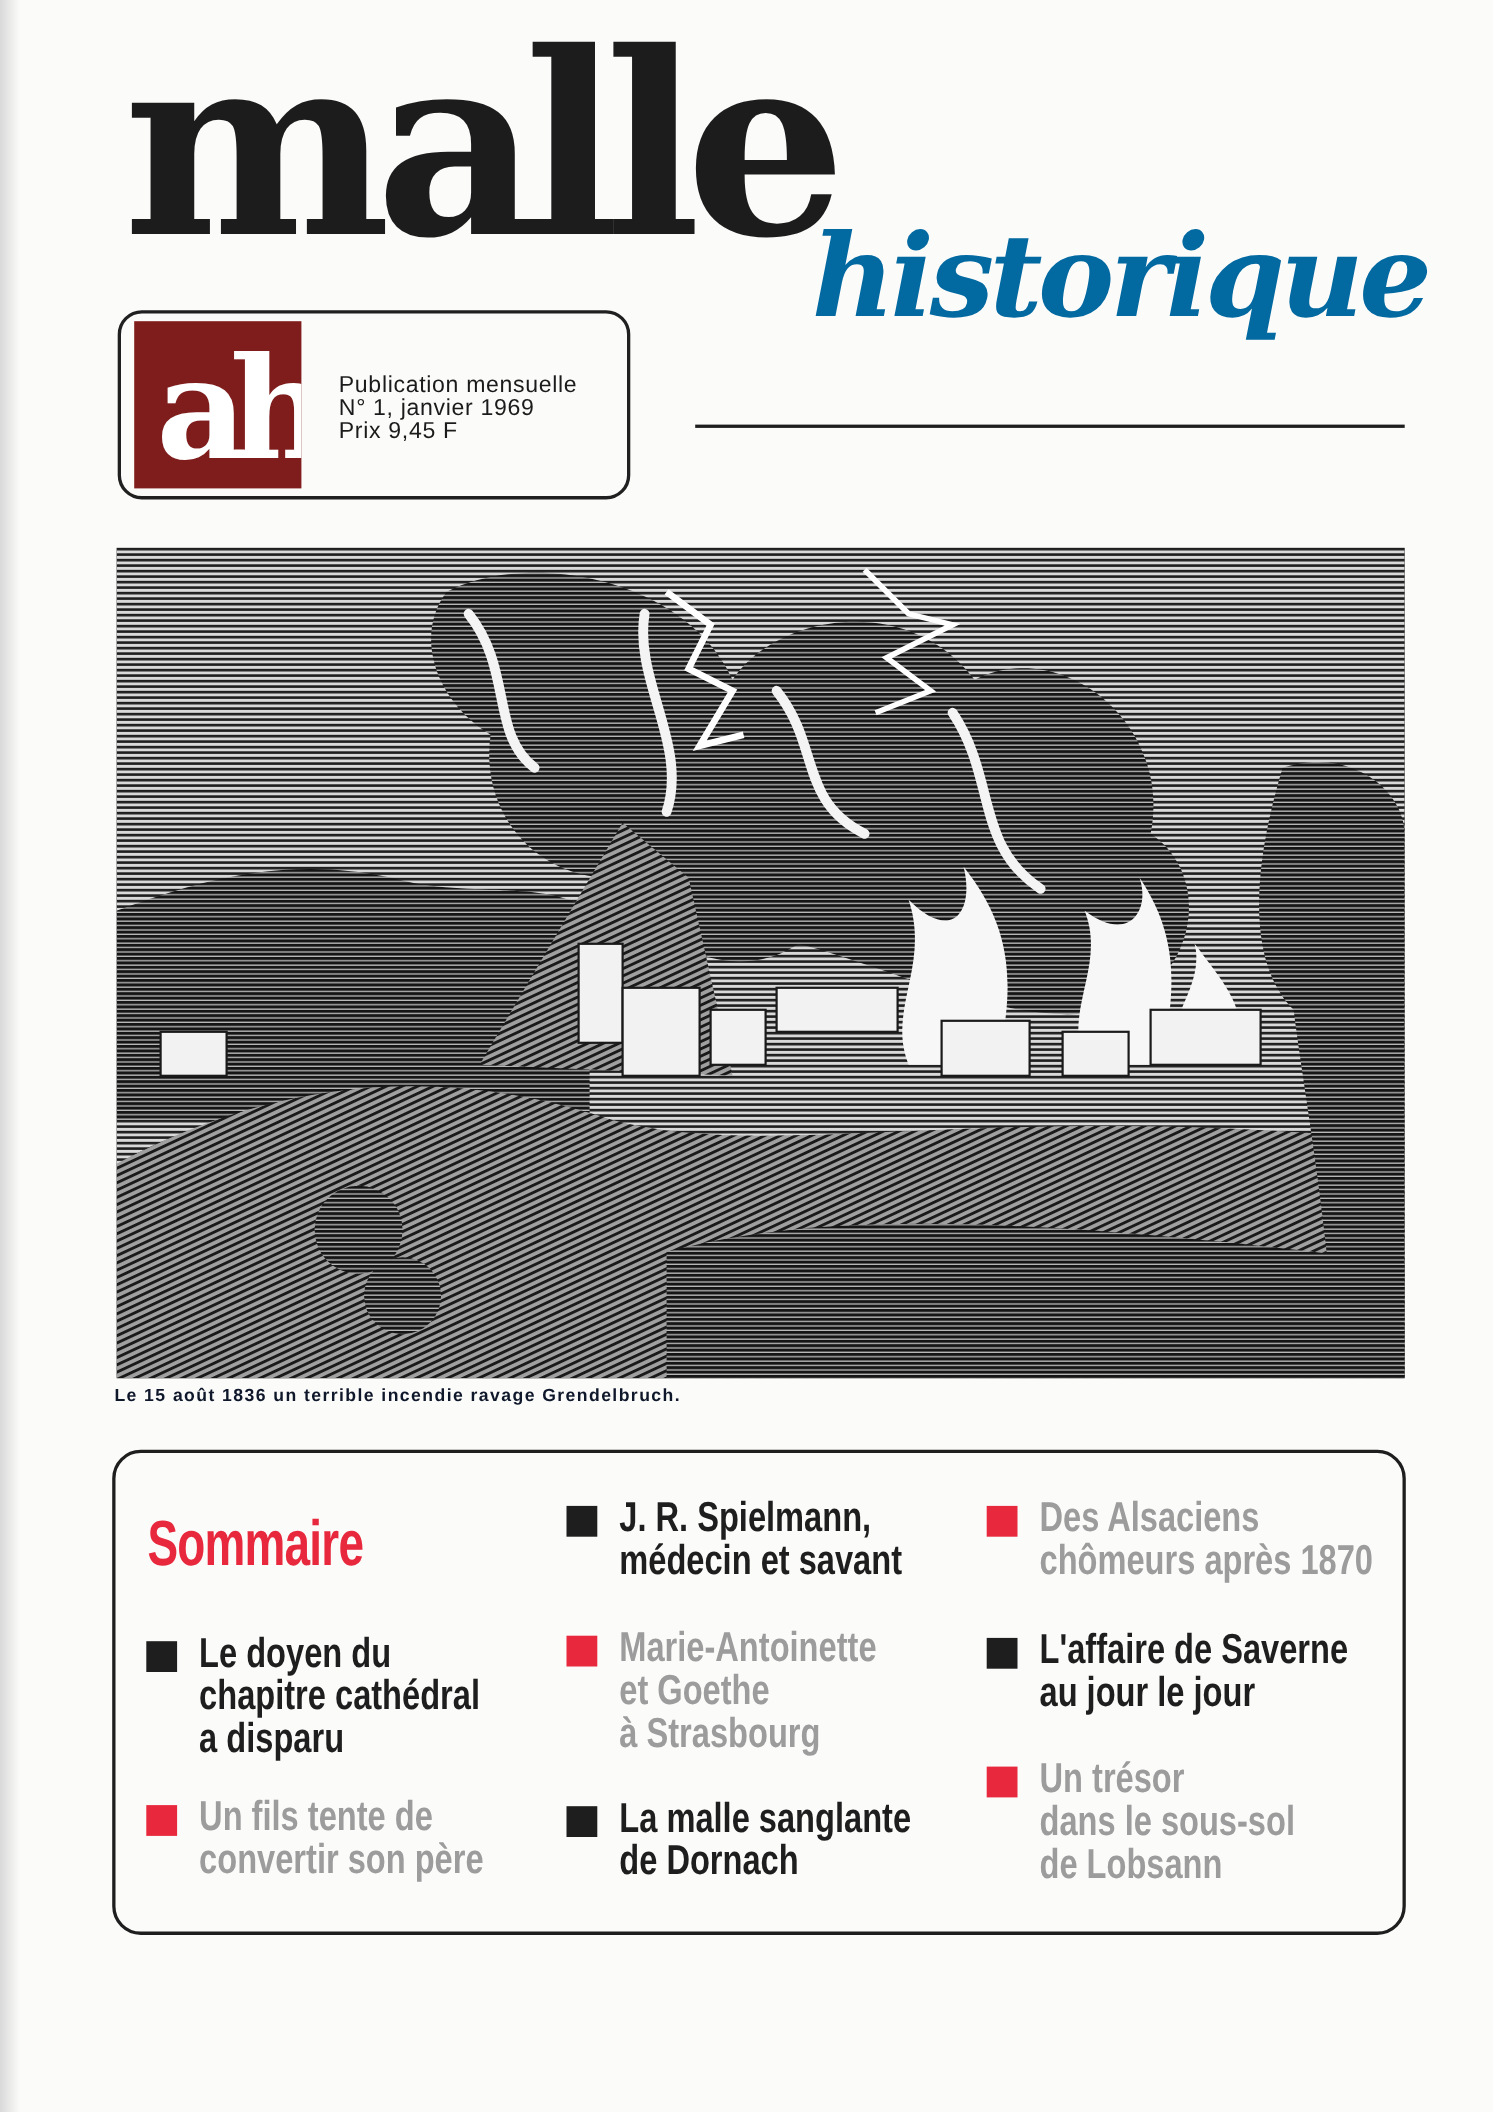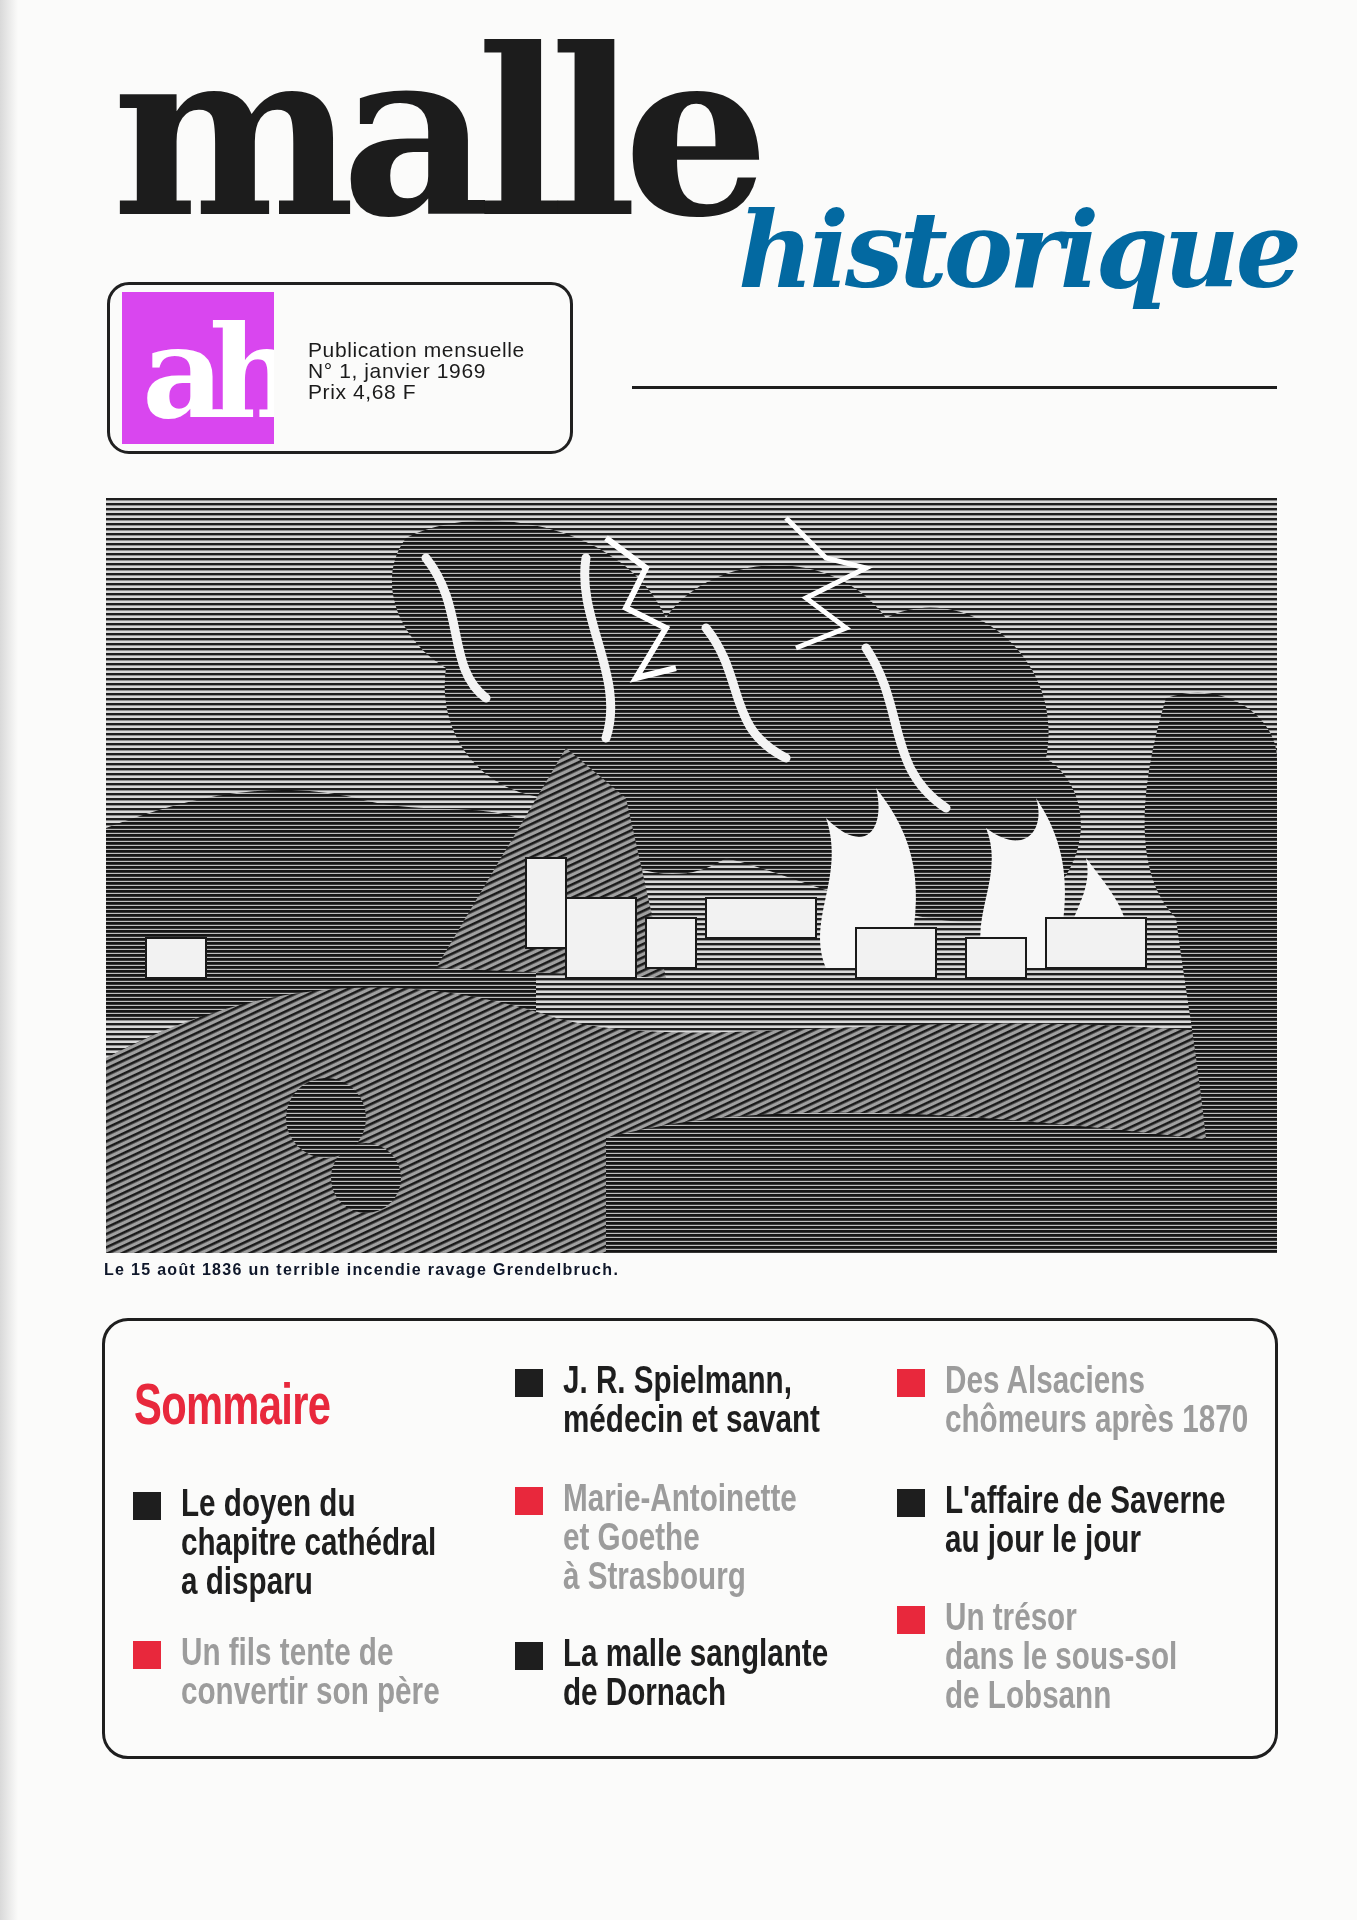--- a/index.html
+++ b/index.html
@@ -83,27 +83,27 @@
 </head>
 <body>
 
 <div class="page-shadow"></div>
 
 <div class="masthead-title">malle</div>
 <div class="masthead-sub" style="color:#0369a1">historique</div>
 <div class="masthead-rule"></div>
 
 <div class="info-box">
-  <div class="logo" style="background:#d946ef">
+  <div class="logo" style="background:#7f1d1d">
     <div class="logo-text">ah</div>
   </div>
   <div class="info-lines">
     <div>Publication mensuelle</div>
     <div>N° 1, janvier 1969</div>
-    <div>Prix 4,68 F</div>
+    <div>Prix 9,45 F</div>
   </div>
 </div>
 
 <div class="engraving">
   <svg width="1171" height="755" viewBox="0 0 1171 755" xmlns="http://www.w3.org/2000/svg">
     <defs>
       <pattern id="hatch" width="6" height="5" patternUnits="userSpaceOnUse">
         <rect width="6" height="5" fill="#d9d9d9"></rect>
         <rect y="0" width="6" height="2.4" fill="#1e1e1e"></rect>
       </pattern>

